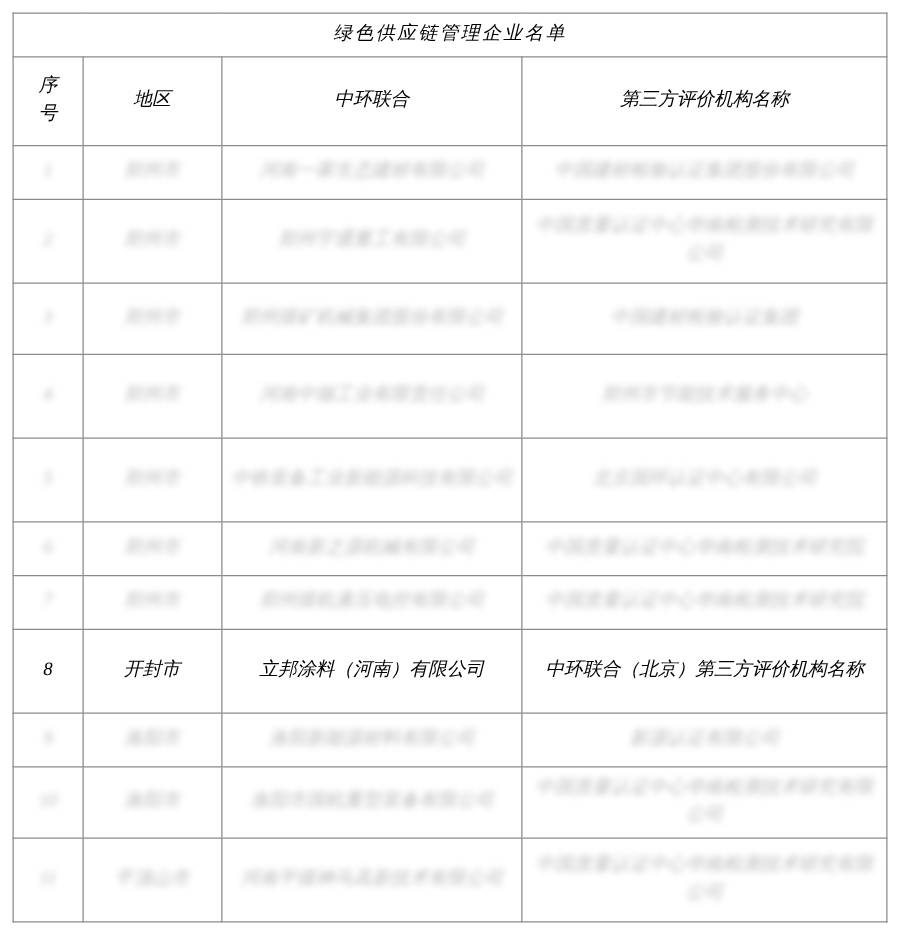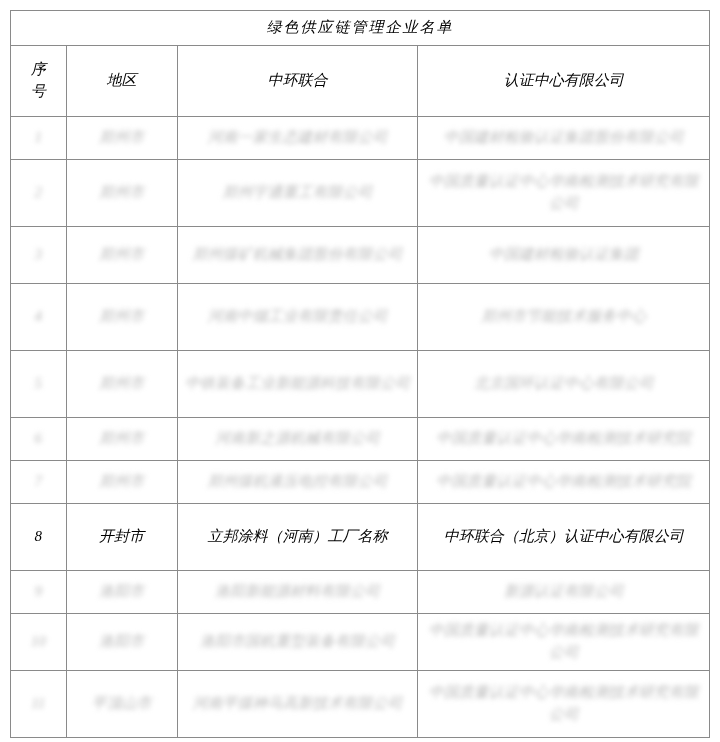--- a/index.html
+++ b/index.html
@@ -87,21 +87,21 @@
       <tr>
         <td class="title-cell" colspan="4">绿色供应链管理企业名单</td>
       </tr>
       <tr>
         <td class="head-cell head-no">
           <span class="cell-text">序</span>
           <span class="cell-text">号</span>
         </td>
         <td class="head-cell">地区</td>
         <td class="head-cell">中环联合</td>
-        <td class="head-cell">认证中心有限公司</td>
+        <td class="head-cell">第三方评价机构名称</td>
       </tr>
 
       <tr class="blurred row-short">
         <td>1</td>
         <td>郑州市</td>
         <td>河南一家生态建材有限公司</td>
         <td>中国建材检验认证集团股份有限公司</td>
       </tr>
 
       <tr class="blurred row-tall">
@@ -142,22 +142,22 @@
       <tr class="blurred row-short">
         <td>7</td>
         <td>郑州市</td>
         <td>郑州煤机液压电控有限公司</td>
         <td>中国质量认证中心华南检测技术研究院</td>
       </tr>
 
       <tr class="clear row-tall">
         <td>8</td>
         <td>开封市</td>
-        <td>立邦涂料（河南）工厂名称</td>
-        <td>中环联合（北京）认证中心有限公司</td>
+        <td>立邦涂料（河南）有限公司</td>
+        <td>中环联合（北京）第三方评价机构名称</td>
       </tr>
 
       <tr class="blurred row-short">
         <td>9</td>
         <td>洛阳市</td>
         <td>洛阳新能源材料有限公司</td>
         <td>新源认证有限公司</td>
       </tr>
 
       <tr class="blurred row-mid">

